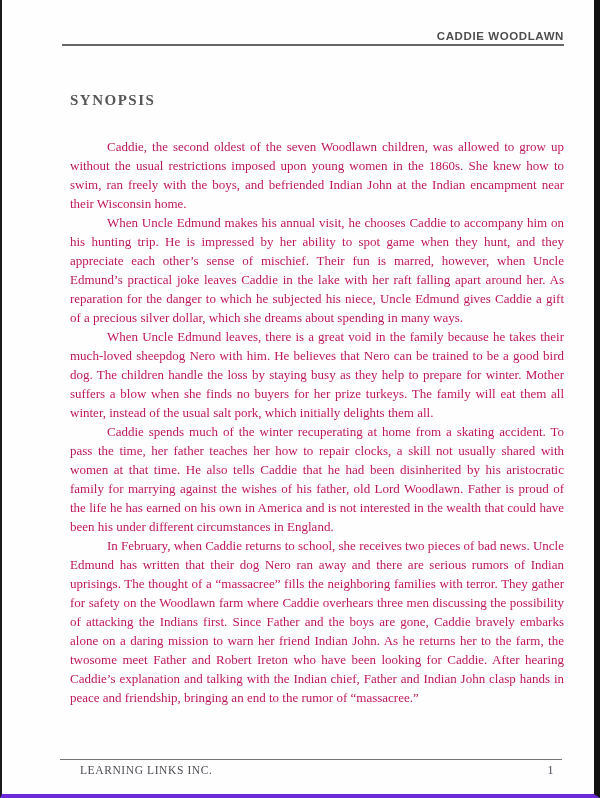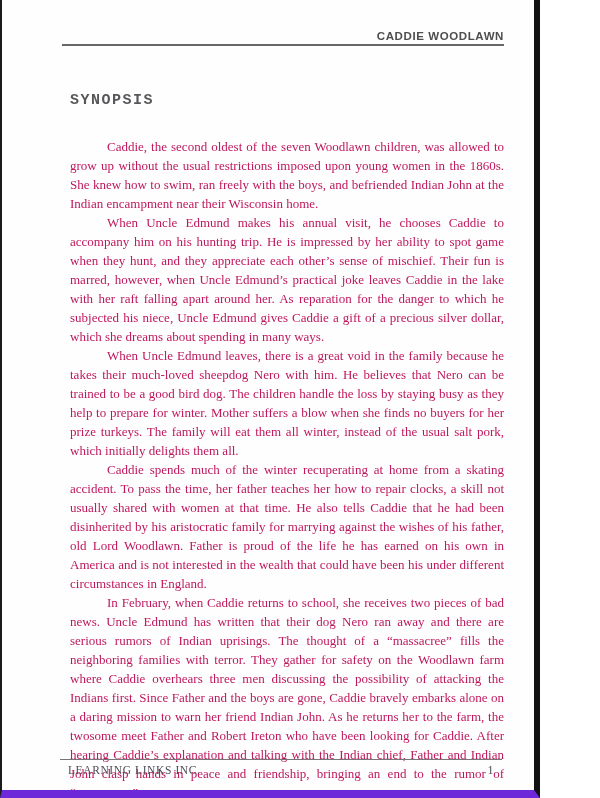--- a/index.html
+++ b/index.html
@@ -1,25 +1,25 @@
 <!DOCTYPE html>
 <html><head>
 <meta charset="utf-8">
 <style>
   html, body { margin: 0; padding: 0; background: #ffffff; }
 
   .page {
     position: relative;
-    width: 540px;
+    width: 600px;
     height: 798px;
     background: #fefefe;
     box-sizing: border-box;
     border-left: 2px solid #1a1a1a;
     border-right: 6px solid #121212;
-    border-bottom: 8px solid #6d28d9;
+    border-bottom: 4px solid #6d28d9;
     overflow: hidden;
     font-family: "Liberation Serif", serif;
   }
 
   .running-header {
     position: absolute;
     top: 30px;
     left: 60px;
     right: 30px;
     text-align: right;
@@ -29,21 +29,21 @@
     letter-spacing: 0.6px;
     color: #4e4e4e;
     border-bottom: 2px solid #676767;
     padding-bottom: 2px;
   }
 
   .section-heading {
     position: absolute;
     top: 92px;
     left: 68px;
-    font-family: Liberation Mono, monospace;
+    font-family: Liberation Serif, serif;
     font-weight: bold;
     font-size: 15px;
     letter-spacing: 1.5px;
     color: #57575a;
   }
 
   .body-text {
     position: absolute;
     top: 137px;
     left: 68px;
@@ -67,21 +67,21 @@
     border-top: 1.5px solid #767676;
     padding-top: 3px;
     display: flex;
     justify-content: space-between;
     align-items: baseline;
     font-size: 11.5px;
     letter-spacing: 0.6px;
     color: #4c4c55;
   }
 
-  .page-footer .publisher { margin-left: 8px; }
+  .page-footer .publisher { margin-left: 20px; }
   .page-footer .page-number { margin-right: 8px; font-size: 12px; }
 </style>
 </head>
 <body>
 
 <div class="page">
 
   <div class="running-header">CADDIE WOODLAWN</div>
 
   <div class="section-heading">SYNOPSIS</div>

